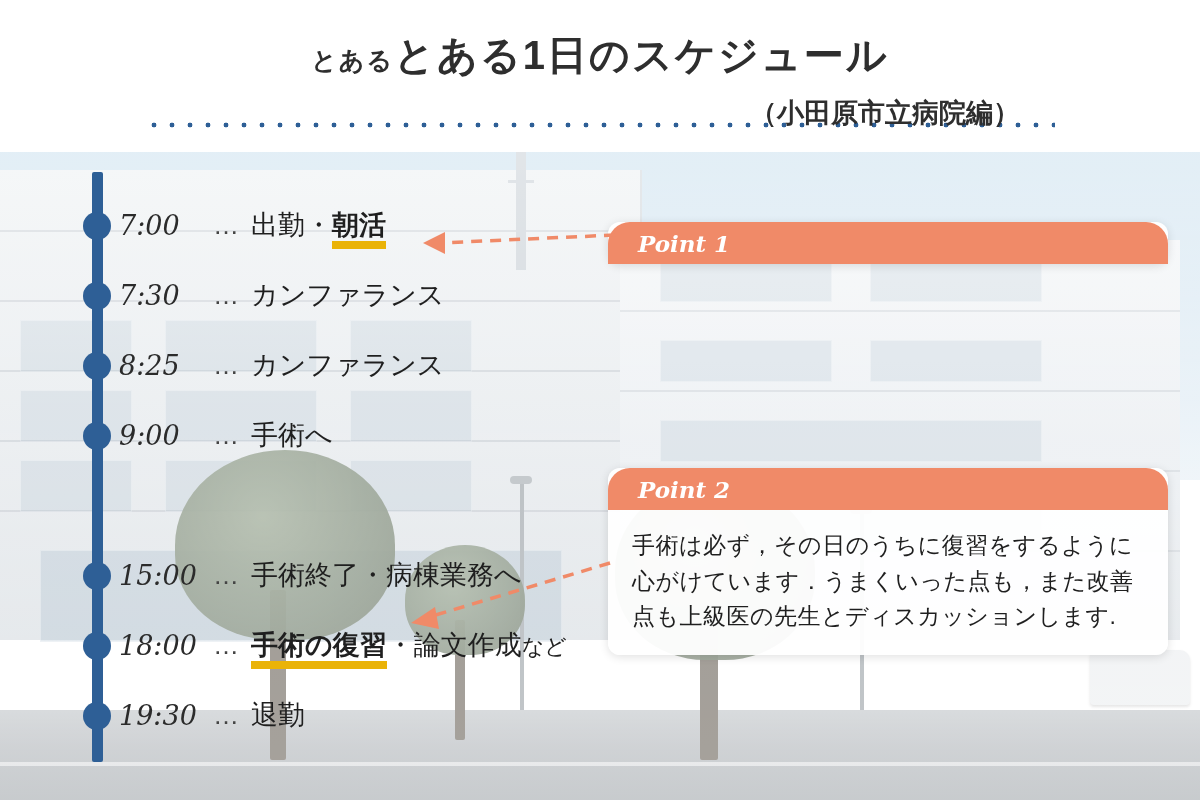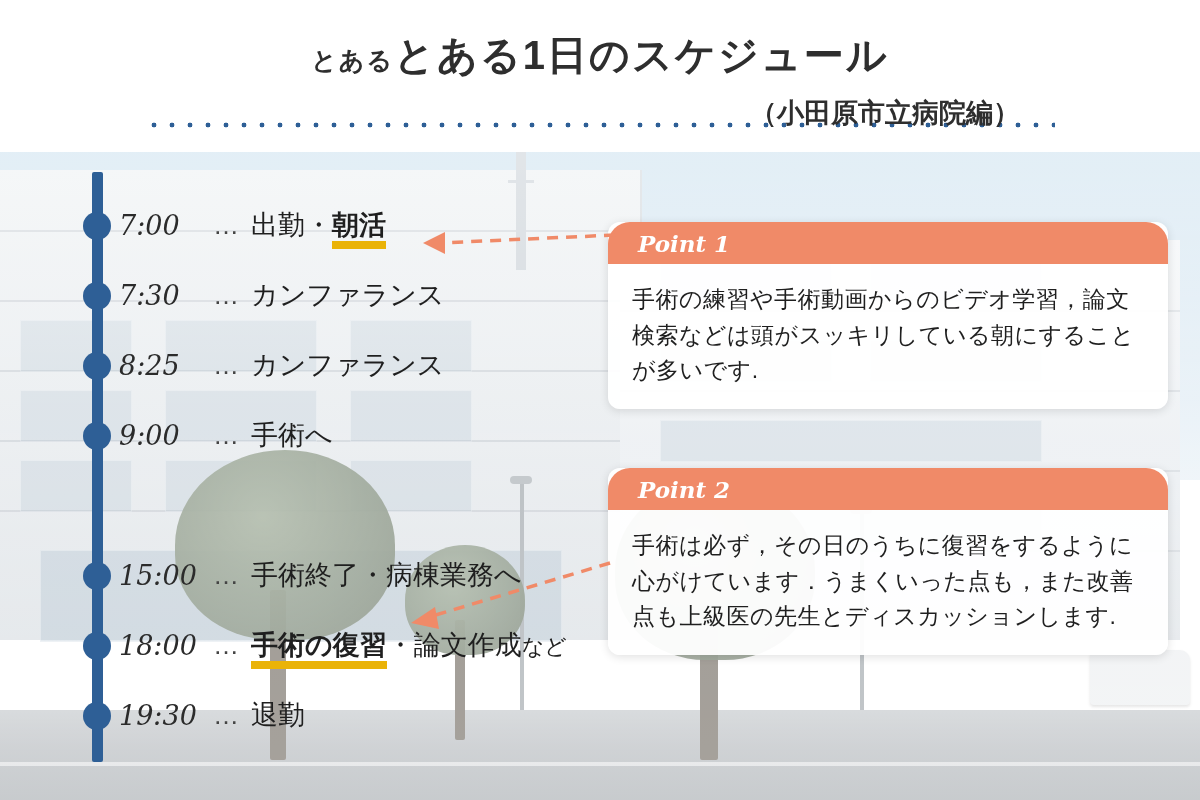--- a/index.html
+++ b/index.html
@@ -407,21 +407,20 @@
   </svg>
   <svg class="arrow" style="left:395px; top:545px;" width="225" height="95">
     <line x1="215" y1="18" x2="34" y2="72" stroke="#f08a68" stroke-width="3.5" stroke-dasharray="11 8"></line>
     <polygon points="16,78 40,62 44,84" fill="#f08a68"></polygon>
   </svg>
 
   <div class="card" id="card1">
     <div class="card-head">
       <span>Point 1</span>
     </div>
-    <div class="card-body">手術の練習や手術動画からのビデオ学習，論文検索などは頭がスッキリしている朝にすることが多いです.</div>
   </div>
 
   <div class="card" id="card2">
     <div class="card-head">
       <span>Point 2</span>
     </div>
     <div class="card-body">手術は必ず，その日のうちに復習をするように心がけています．うまくいった点も，また改善点も上級医の先生とディスカッションします.</div>
   </div>
 
 </div>

